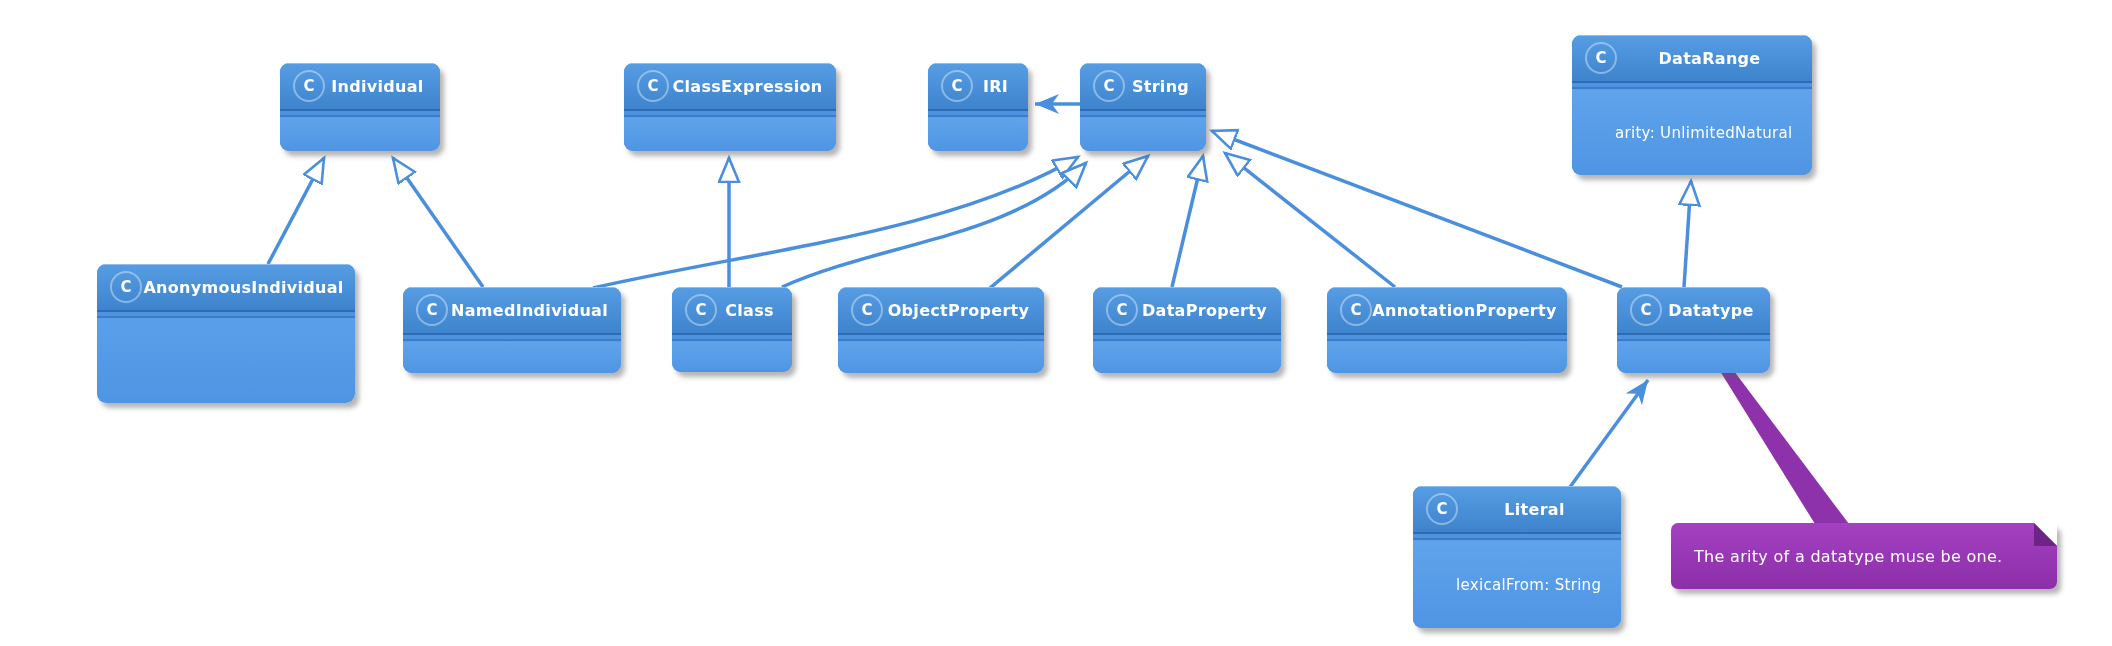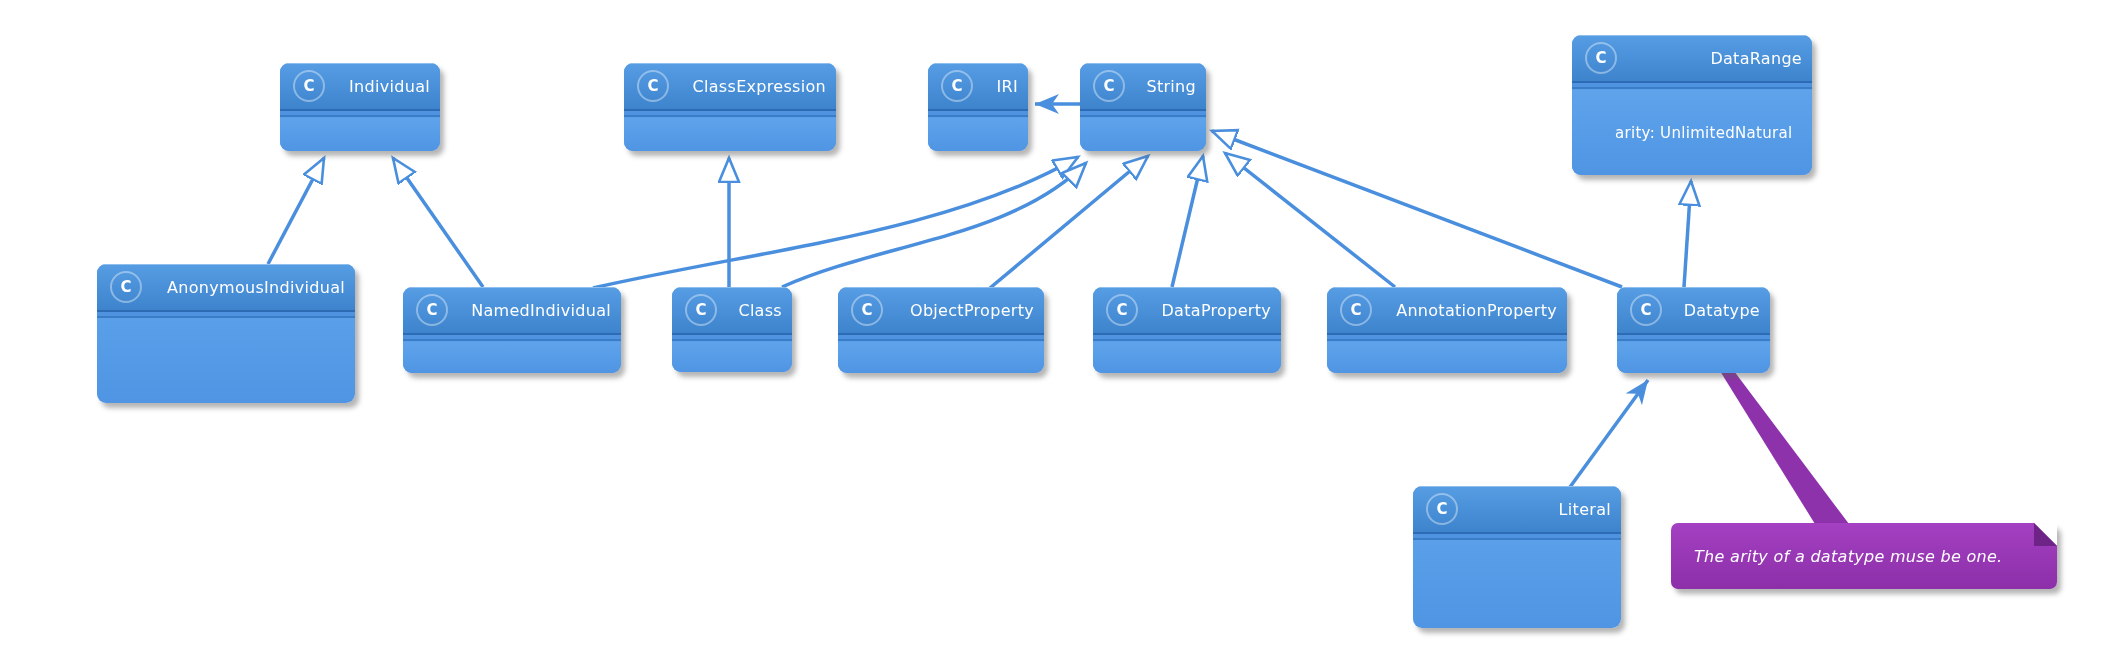--- a/index.html
+++ b/index.html
@@ -21,22 +21,22 @@
     background:linear-gradient(180deg,#569de4 0%,#3e84cd 100%);
     box-shadow:inset 0 1px 0 rgba(255,255,255,.35);
   }
   .uml-badge{
     margin-left:13px;width:28px;height:28px;border-radius:50%;
     border:2px solid rgba(255,255,255,.38);
     display:flex;align-items:center;justify-content:center;
     color:#ffffff;font-weight:bold;font-size:15px;flex:0 0 auto;
   }
   .uml-title{
-    flex:1;text-align:right;color:#ffffff;font-size:16px;
-    letter-spacing:.3px;padding-right:10px;white-space:nowrap;
+    flex:1;text-align:center;color:#ffffff;font-size:16px;
+    letter-spacing:.3px;padding-right:10px;white-space:nowrap;font-weight:bold;
   }
   .uml-divider{
     flex:0 0 9px;
     background:linear-gradient(180deg,
       #2d6cb4 0px,#2d6cb4 2px,
       #4f93e0 2px,#4f93e0 6px,
       #3b7cc6 6px,#3b7cc6 8px,
       #5b9ee9 8px);
   }
   .uml-body{
@@ -49,21 +49,20 @@
   }
   .uml-note{
     position:absolute;z-index:1;border-radius:7px;
     background:linear-gradient(180deg,#a440c2 0%,#8c2fa8 100%);
     box-shadow:4px 5px 5px rgba(90,90,90,.45);
     display:flex;align-items:center;
   }
   .note-text{
     color:#ffffff;font-size:16px;padding-left:23px;letter-spacing:.3px;
     white-space:nowrap;
-    font-style:italic;
   }
   .note-cut{
     position:absolute;top:0;right:0;width:0;height:0;
     border-top:23px solid #ffffff;border-left:23px solid transparent;
   }
   .note-fold{
     position:absolute;top:0;right:0;width:0;height:0;
     border-bottom:23px solid #6e2387;border-right:23px solid transparent;
   }
 </style>
@@ -204,19 +203,22 @@
   <div class="uml-divider"></div>
   <div class="uml-body"></div>
 </div>
 
 <div class="uml-class" style="left:1413px;top:486px;width:208px;height:142px">
   <div class="uml-head">
       <span class="uml-badge">C</span>
       <span class="uml-title">Literal</span>
     </div>
   <div class="uml-divider"></div>
+  <div class="uml-body">
+    <div class="uml-attr">lexicalFrom: String</div>
+  </div>
 </div>
 
 <div class="uml-note" style="left:1671px;top:523px;width:386px;height:66px">
   <span class="note-text">The arity of a datatype muse be one.</span>
   <span class="note-cut"></span>
   <span class="note-fold"></span>
 </div>
 
 </body></html>

